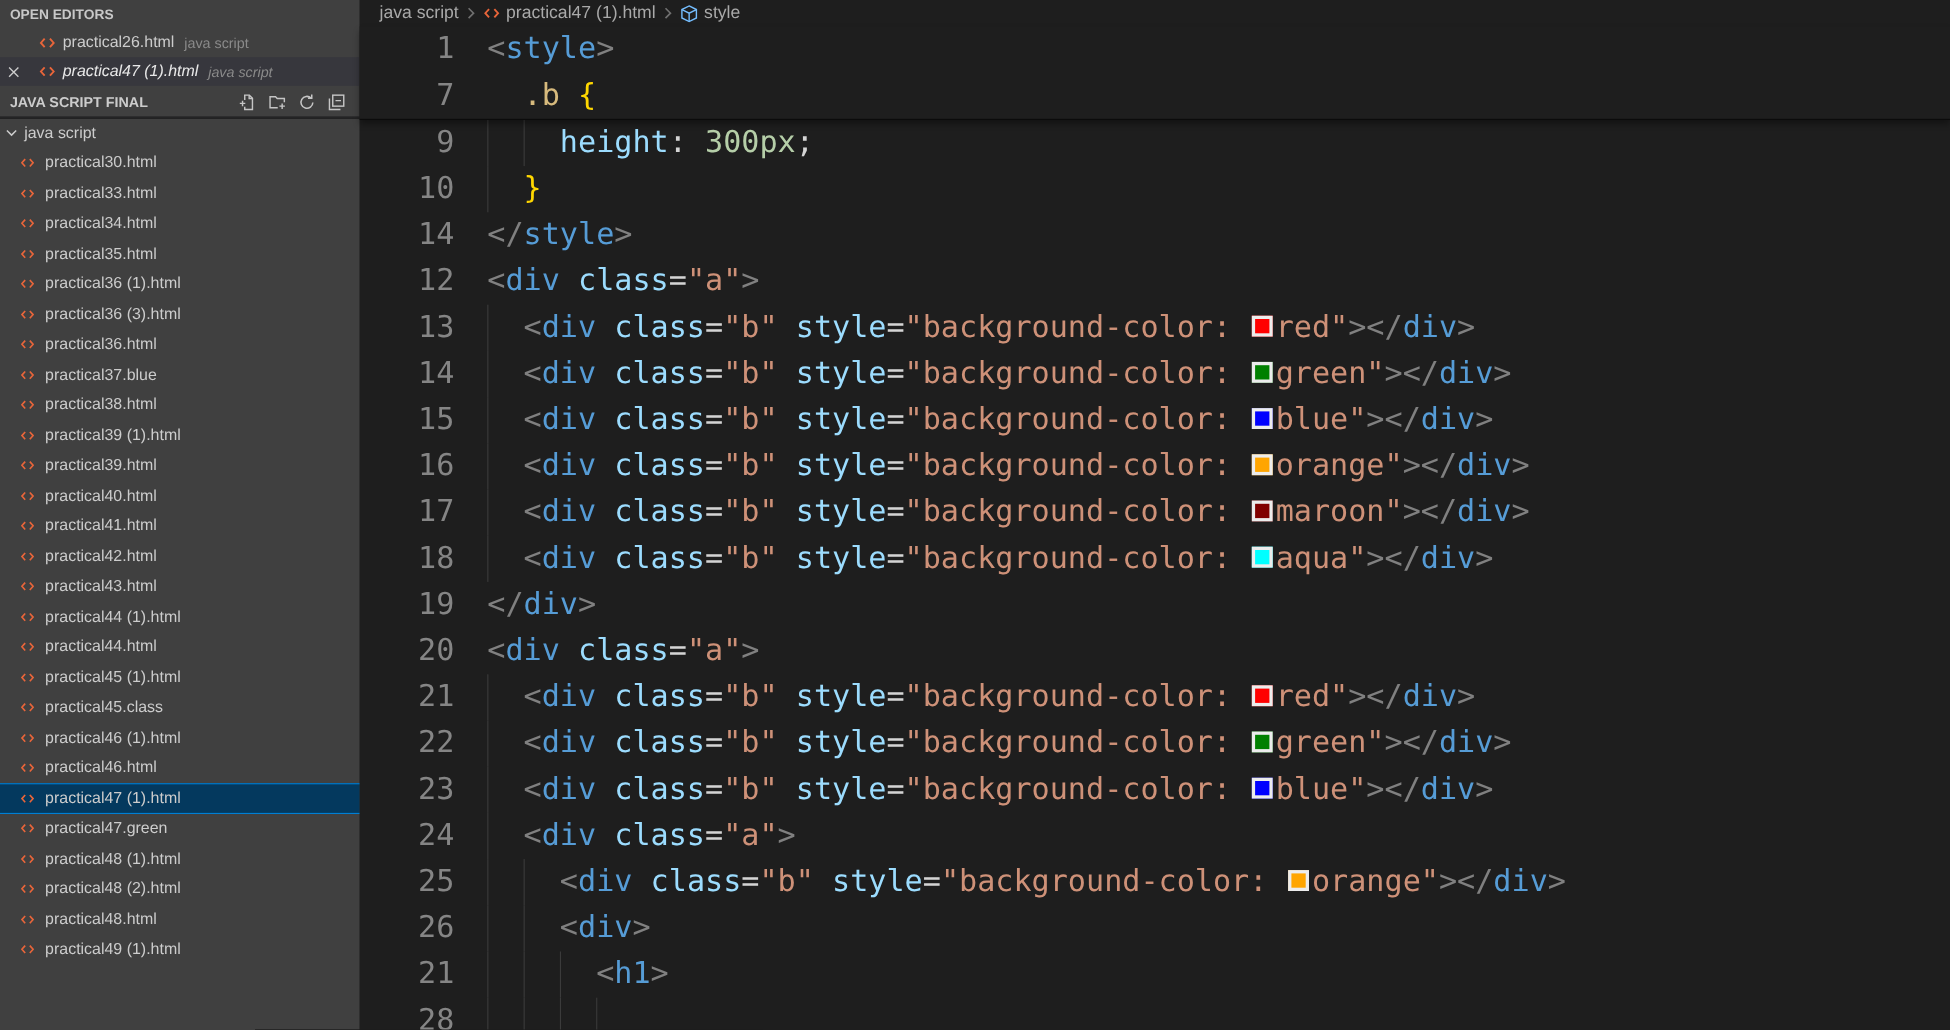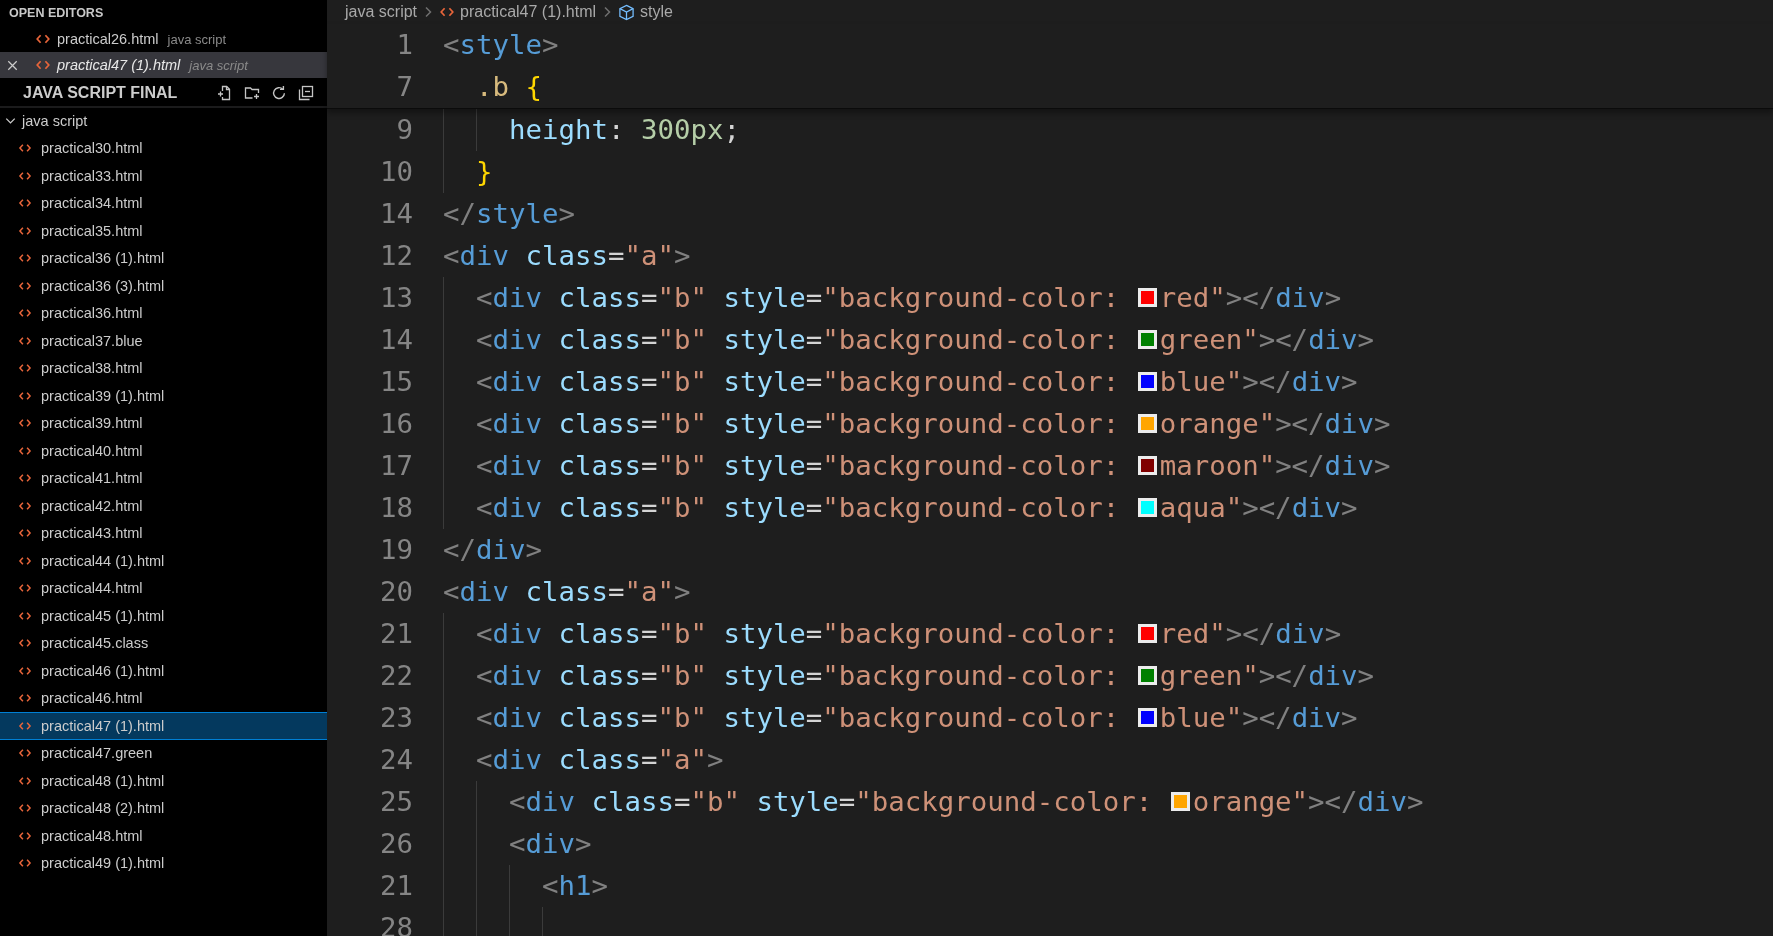--- a/index.html
+++ b/index.html
@@ -1,30 +1,30 @@
 <!DOCTYPE html>
 <html><head>
 <meta charset="utf-8">
 <style>
   html,body{margin:0;padding:0;background:#1e1e1e;}
   body{width:1773px;height:936px;position:relative;overflow:hidden;
        font-family:"Liberation Sans",sans-serif;-webkit-font-smoothing:antialiased;}
 
   
-  .sidebar{position:absolute;left:0;top:0;width:327px;height:936px;background:#000000;}
+  .sidebar{position:absolute;left:0;top:0;width:327px;height:936px;background:#404040;}
   .oe-title{height:26px;line-height:26px;padding-left:9px;font-size:12.5px;font-weight:bold;color:#c8c8c8;}
   .oe-row{height:26px;display:flex;align-items:center;font-size:14.5px;color:#cccccc;}
   .oe-row.active{background:#37373d;color:#e8e8e8;}
   .oe-close{width:24px;padding-left:5px;display:flex;align-items:center;}
   .oe-icon{width:28px;display:flex;justify-content:center;align-items:center;}
   .oe-label.italic,.oe-desc.italic{font-style:italic;}
   .oe-desc{margin-left:9px;color:#8a8a8a;font-size:13px;}
 
-  .section-header{height:29px;display:flex;align-items:center;padding-left:23px;
-                  font-size:16px;font-weight:bold;color:#cccccc;box-shadow:0 -1px 0 #1b1b1c inset, 0 1px 0 #1b1b1c;}
+  .section-header{height:29px;display:flex;align-items:center;padding-left:9px;
+                  font-size:13px;font-weight:bold;color:#cccccc;box-shadow:0 -1px 0 #1b1b1c inset, 0 1px 0 #1b1b1c;}
   .section-actions{margin-left:auto;display:flex;gap:11px;padding-right:13px;align-items:center;}
   .act{display:flex;align-items:center;cursor:pointer;}
 
   .tree{width:327px;}
   .tree-row{height:27.5px;display:flex;align-items:center;font-size:14.5px;color:#cccccc;box-sizing:border-box;}
   .tree-folder{padding-left:3px;}
   .tree-folder .lbl{margin-left:4px;}
   .tree-file{padding-left:18px;}
   .tree-file .ficon{width:14px;display:flex;align-items:center;}
   .tree-file .lbl{margin-left:9px;white-space:nowrap;}

